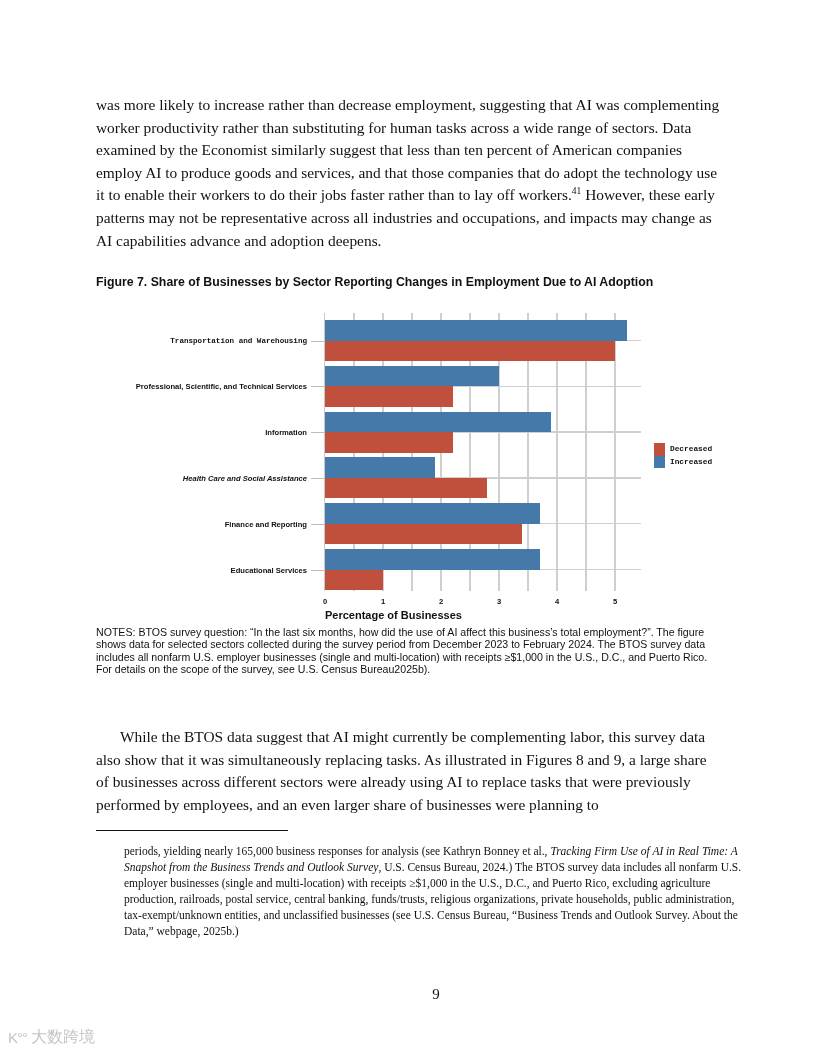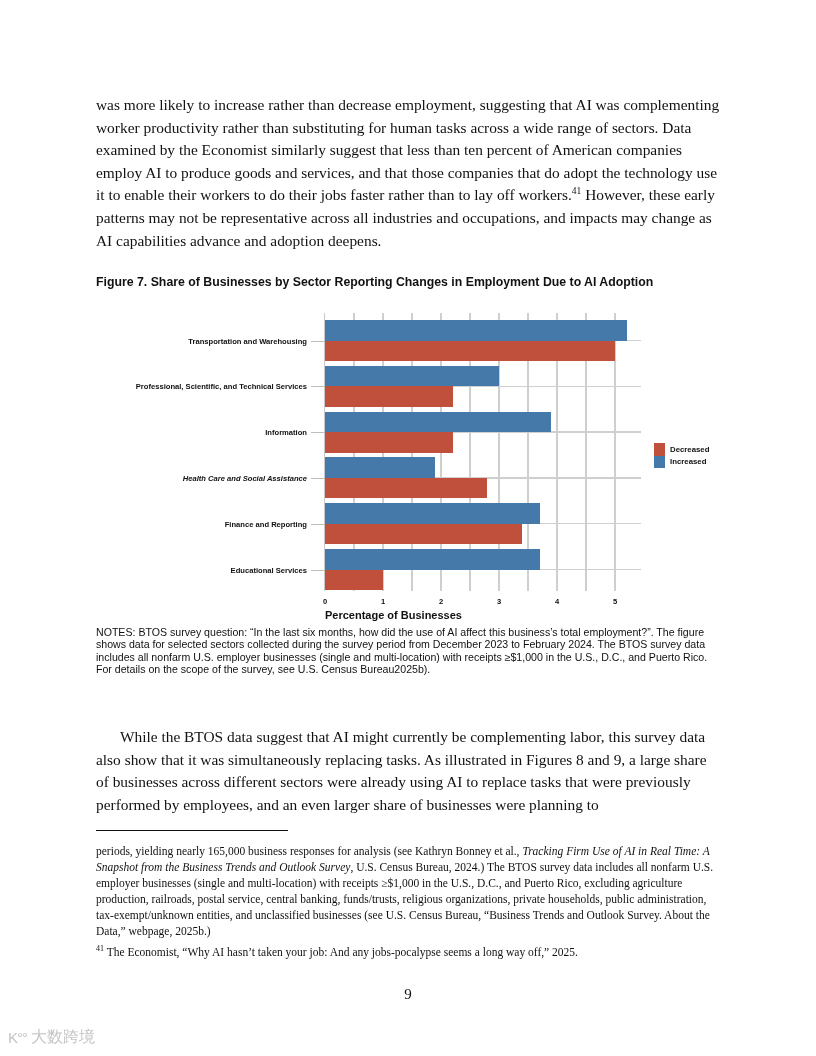--- a/index.html
+++ b/index.html
@@ -1,17 +1,17 @@
 <!DOCTYPE html>
 <html><head>
 <meta charset="utf-8">
 <style>
   html, body { margin: 0; padding: 0; background: #ffffff; }
   body { width: 816px; height: 1056px; position: relative; overflow: hidden; }
-  .serif { font-family: "Liberation Serif", "DejaVu Serif", serif; color: #111; }
+  .serif { font-family: "Liberation Serif", "DejaVu Serif", serif; color: #111; margin-left: 28px; }
   .sans { font-family: "Liberation Sans", "DejaVu Sans", sans-serif; color: #111; }
 
   .body-para { position: absolute; left: 96px; width: 626px; font-size: 15.4px; line-height: 22.6px; margin: 0; }
   #para1 { top: 94px; }
   #para2 { top: 726px; text-indent: 24px; }
   sup { font-size: 9.5px; line-height: 0; vertical-align: 6px; }
 
   #fig-title { position: absolute; left: 96px; width: 624px; top: 275px; font-weight: bold; font-size: 12.3px; }
 
   #chart { position: absolute; left: 0; top: 0; width: 816px; height: 640px; pointer-events: none; }
@@ -21,21 +21,21 @@
   .tick-mark { position: absolute; width: 14px; height: 1px; background: #bdbdbd; left: 311px; }
   .vgrid { position: absolute; top: 313px; height: 278px; width: 1.6px; background: #cfcfcf; }
   .hgrid { position: absolute; left: 325px; width: 316px; height: 1.6px; background: #cfcfcf; }
   .axis-y { position: absolute; left: 324px; top: 313px; width: 1.4px; height: 278px; background: #c8c8c8; }
   .bar { position: absolute; left: 325px; height: 20px; }
   .bar.inc { background: #4479a9; }
   .bar.dec { background: #c0503b; }
   .xtick { position: absolute; top: 597px; font-size: 7.6px; font-weight: bold; transform: translateX(-50%); }
   #xlabel { position: absolute; top: 609px; left: 325px; width: 290px; text-align: left; font-size: 11px; font-weight: bold; }
 
-  #legend { position: absolute; left: 654px; top: 443px; }
+  #legend { position: absolute; left: 654px; top: 443px; font-family: Liberation Mono, monospace; }
   .legend-row { display: flex; align-items: center; height: 12.5px; }
   .legend-swatch { width: 11px; height: 12.5px; margin-right: 5px; }
   .legend-text { font-size: 7.8px; font-weight: bold; }
 
   #notes { position: absolute; left: 96px; top: 626px; width: 626px; font-size: 10.6px; line-height: 12.4px; }
   #notes p { margin: 0; }
 
   #fn-rule { position: absolute; left: 96px; top: 830px; width: 192px; height: 1px; background: #111; }
   #footnotes { position: absolute; left: 96px; top: 843px; width: 628px; font-size: 11.5px; line-height: 16.1px; }
   #footnotes p { margin: 0; }
@@ -82,21 +82,21 @@
       <div class="bar inc" title="Information — Increased: 3.9" style="top: 411.6px; width: 226.2px; height: 20.5px; background: rgb(68, 121, 169);"></div>
       <div class="bar dec" title="Information — Decreased: 2.2" style="top: 432.1px; width: 127.6px; height: 20.5px; background: rgb(192, 80, 59);"></div>
       <div class="bar inc" title="Health Care and Social Assistance — Increased: 1.9" style="top: 457.4px; width: 110.2px; height: 20.5px; background: rgb(68, 121, 169);"></div>
       <div class="bar dec" title="Health Care and Social Assistance — Decreased: 2.8" style="top: 477.9px; width: 162.4px; height: 20.5px; background: rgb(192, 80, 59);"></div>
       <div class="bar inc" title="Finance and Insurance — Increased: 3.7" style="top: 503.2px; width: 214.6px; height: 20.5px; background: rgb(68, 121, 169);"></div>
       <div class="bar dec" title="Finance and Insurance — Decreased: 3.4" style="top: 523.7px; width: 197.2px; height: 20.5px; background: rgb(192, 80, 59);"></div>
       <div class="bar inc" title="Educational Services — Increased: 3.7" style="top: 549px; width: 214.6px; height: 20.5px; background: rgb(68, 121, 169);"></div>
       <div class="bar dec" title="Educational Services — Decreased: 1" style="top: 569.5px; width: 58px; height: 20.5px; background: rgb(192, 80, 59);"></div>
     </div>
   <div id="cats-layer">
-      <div class="cat-label" style="top: 340.5px;">Transportation and Warehousing</div>
+      <div class="cat-label" style="top: 340.5px; font-family: Liberation Mono, monospace;">Transportation and Warehousing</div>
       <div class="tick-mark" style="top: 340.5px;"></div>
       <div class="cat-label" style="top: 386.3px;">Professional, Scientific, and Technical Services</div>
       <div class="tick-mark" style="top: 386.3px;"></div>
       <div class="cat-label" style="top: 432.1px;">Information</div>
       <div class="tick-mark" style="top: 432.1px;"></div>
       <div class="cat-label" style="top: 477.9px; font-style: italic;">Health Care and Social Assistance</div>
       <div class="tick-mark" style="top: 477.9px;"></div>
       <div class="cat-label" style="top: 523.7px;">Finance and Reporting</div>
       <div class="tick-mark" style="top: 523.7px;"></div>
       <div class="cat-label" style="top: 569.5px;">Educational Services</div>
@@ -126,21 +126,20 @@
 
 <div id="notes" class="sans">
   <p>NOTES: BTOS survey question: “In the last six months, how did the use of AI affect this business’s total employment?”. The figure shows data for selected sectors collected during the survey period from December 2023 to February 2024. The BTOS survey data includes all nonfarm U.S. employer businesses (single and multi-location) with receipts ≥$1,000 in the U.S., D.C., and Puerto Rico. For details on the scope of the survey, see U.S. Census Bureau2025b).</p>
 </div>
 
 <p id="para2" class="body-para serif">While the BTOS data suggest that AI might currently be complementing labor, this survey data also show that it was simultaneously replacing tasks. As illustrated in Figures 8 and 9, a large share of businesses across different sectors were already using AI to replace tasks that were previously performed by employees, and an even larger share of businesses were planning to</p>
 
 <div id="fn-rule"></div>
 <div id="footnotes" class="serif">
   <p><span>periods, yielding nearly 165,000 business responses for analysis (see Kathryn Bonney et al., </span><i>Tracking Firm Use of AI in Real Time: A Snapshot from the Business Trends and Outlook Survey</i><span>, U.S. Census Bureau, 2024.) The BTOS survey data includes all nonfarm U.S. employer businesses (single and multi-location) with receipts ≥$1,000 in the U.S., D.C., and Puerto Rico, excluding agriculture production, railroads, postal service, central banking, funds/trusts, religious organizations, private households, public administration, tax-exempt/unknown entities, and unclassified businesses (see U.S. Census Bureau, “Business Trends and Outlook Survey. About the Data,” webpage, 2025b.)</span></p>
-  <p id="fn41"><sup>41</sup><span> The Economist, “Why AI hasn’t taken your job: And any jobs-pocalypse seems a long way off,” 2025.</span></p>
 </div>
 
 <div id="page-number" class="serif">9</div>
 
 <div id="watermark" class="sans">
   <span class="wm-logo">K°°</span>
   <span>大数跨境</span>
 </div>
 
 </body></html>

